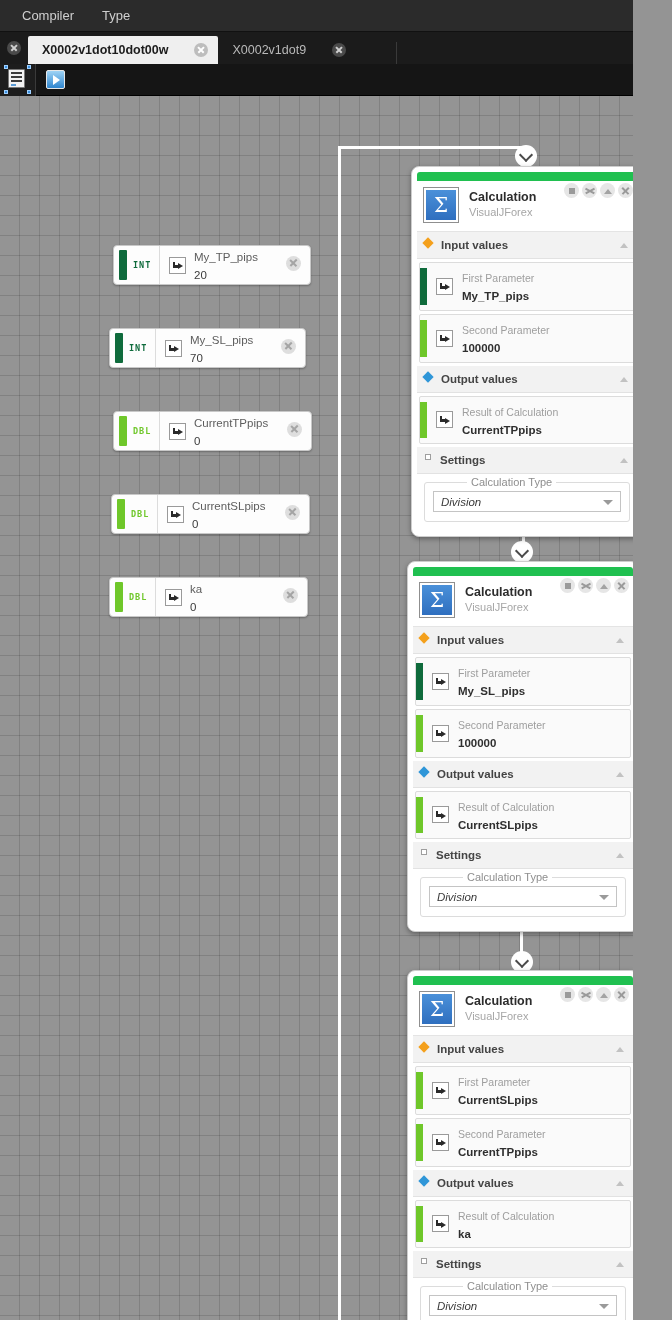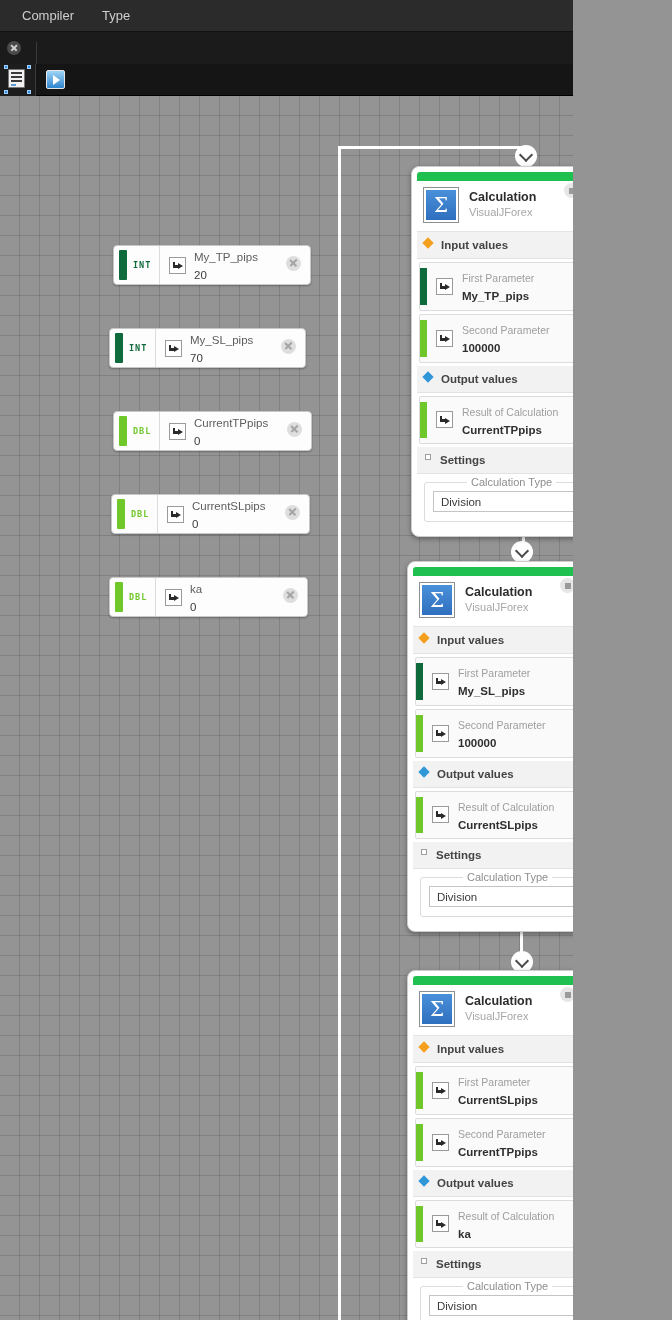--- a/index.html
+++ b/index.html
@@ -2,21 +2,21 @@
 <html><head>
 <meta charset="utf-8">
 <style>
   * { box-sizing: border-box; margin: 0; padding: 0; }
   html, body {
     width: 672px; height: 1320px;
     font-family: "Liberation Sans", sans-serif;
     overflow: hidden;
     background: #949494;
   }
-  .app { position: relative; width: 573px; height: 1320px; overflow: hidden; }
+  .app { position: relative; width: 633px; height: 1320px; overflow: hidden; }
 
   
   .menubar {
     position: absolute; top: 0; left: 0; width: 672px; height: 32px;
     background: #2b2b2b;
     border-bottom: 1px solid #111;
     display: flex; align-items: center;
   }
   .menu-item {
     color: #cfcfcf; font-size: 13px; padding: 0 14px; line-height: 31px;
@@ -241,41 +241,49 @@
     border: 1px solid #dcdcdc; border-radius: 3px; padding: 8px 8px 9px 8px;
     position: relative;
   }
   .legend {
     position: absolute; top: -7px; left: 8px; background: #fff;
     padding: 0 4px; font-size: 11px; color: #8e8e8e; margin-left: 34px;
   }
   .select {
     height: 21px; border: 1px solid #c4c4c4; background: #fff;
     display: flex; align-items: center; padding: 0 7px;
-    font-size: 11.5px; color: #3a3a3a; position: relative;
+    font-size: 11.5px; color: #3a3a3a; position: relative; font-style: italic;
   }
   .select .arrow {
     position: absolute; right: 7px; top: 50%; margin-top: -2px;
     width: 0; height: 0; border-top: 5px solid #9a9a9a;
     border-left: 5px solid transparent; border-right: 5px solid transparent;
   }
 </style>
 </head>
 <body>
 
 <div class="app">
 
   <div class="menubar">
     <div class="menu-item">Compiler</div>
     <div class="menu-item">Type</div>
     <div class="lang">EN</div>
   </div>
 
   <div class="tabbar">
     <div class="tab-close-left">
+      <span class="xcircle"></span>
+    </div>
+    <div class="tab active">
+      <span class="tab-label">X0002v1dot10dot00w</span>
+      <span class="xcircle"></span>
+    </div>
+    <div class="tab">
+      <span class="tab-label">X0002v1dot9</span>
       <span class="xcircle"></span>
     </div>
     <div class="tab-divider"></div>
   </div>
 
   <div class="toolbar">
     <div class="tb-left">
       <div class="tb-icon-wrap">
         <div class="doc-icon" style="margin:3px 0 0 3px;">
           <i></i>

